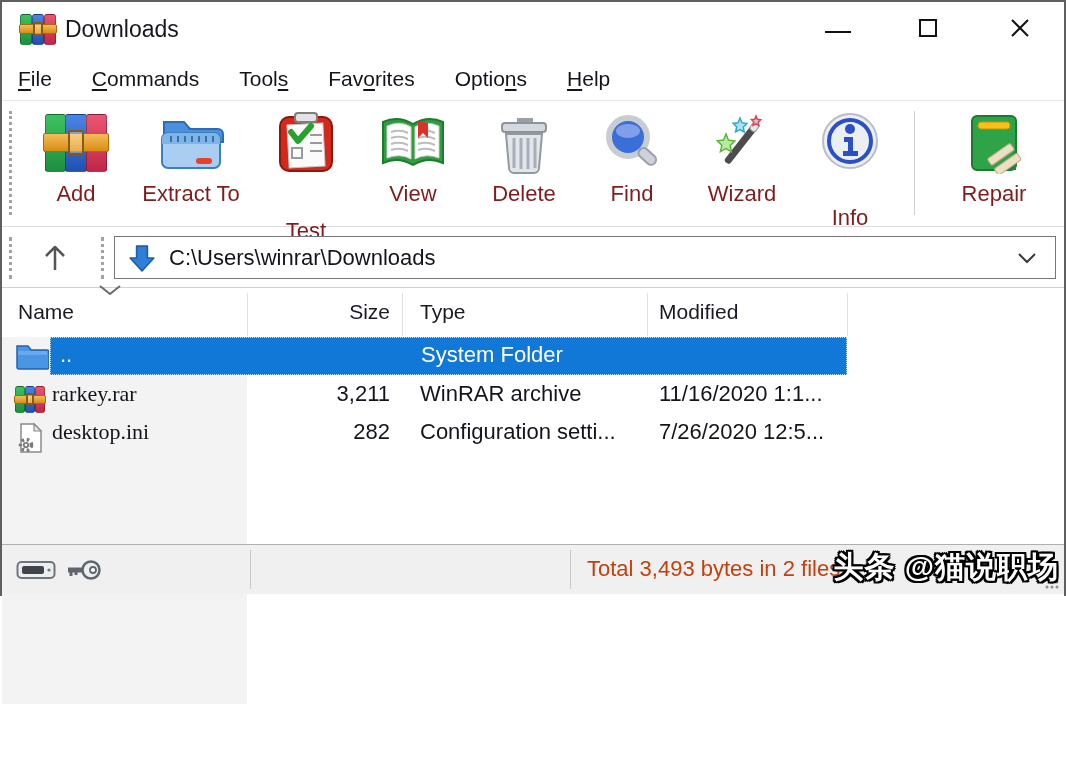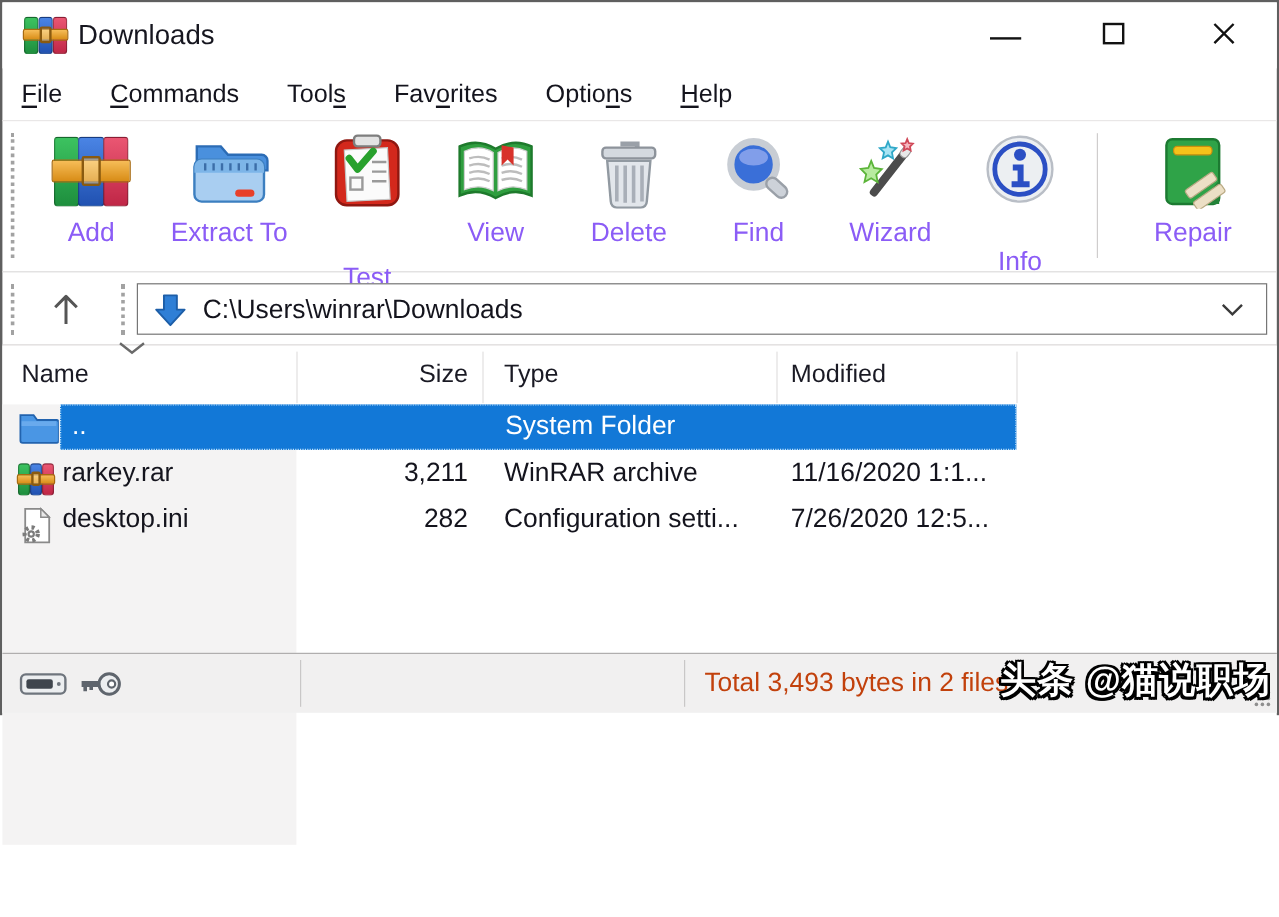--- a/index.html
+++ b/index.html
@@ -28,21 +28,21 @@
   
   .menubar { height:44px; display:flex; align-items:center; padding-left:16px; gap:40px; border-bottom:1px solid #e9e7e7; font-size:21px; }
   .menu-item { cursor:default; }
   .u { text-decoration:underline; text-underline-offset:3px; }
 
   
   .toolbar { position:relative; height:126px; display:flex; align-items:flex-start; padding:8px 0 0 22px; border-bottom:1px solid #dddbdb; }
   .gripv { position:absolute; left:7px; top:10px; height:104px; border-left:3px dotted #a2a2a2; }
   .tbtn { display:flex; flex-direction:column; align-items:center; justify-content:flex-start; height:112px; padding-top:2px; cursor:default; }
   .ticon { height:64px; display:flex; align-items:center; justify-content:center; }
-  .tlabel { font-size:22px; margin-top:6px; color:#8b5cf6; white-space:nowrap; }
+  .tlabel { font-size:22px; margin-top:6px; color:#7f1d1d; white-space:nowrap; }
   .w-add{width:104px;} .w-ext{width:126px;} .w-test{width:104px;gap:39px;} .w-view{width:110px;align-items:center;} .w-del{width:112px;} .w-find{width:104px;} .w-wiz{width:116px;} .w-info{width:100px;gap:28px;} .w-rep{width:130px;}
   .tsep { width:1px; height:104px; background:#cfcdcd; margin:2px 14px 0 14px; }
 
   
   .addressrow { position:relative; height:61px; border-bottom:1px solid #d2d0d0; }
   .gripv2 { position:absolute; left:7px; top:10px; height:42px; border-left:3px dotted #a2a2a2; }
   .gripv3 { position:absolute; left:99px; top:10px; height:42px; border-left:3px dotted #a2a2a2; }
   .upbtn { position:absolute; left:20px; top:8px; width:66px; height:46px; display:flex; align-items:center; justify-content:center; cursor:default; }
   .combobox { position:absolute; left:112px; right:8px; top:9px; height:43px; border:1px solid #767676; background:#fff; display:flex; align-items:center; padding:0 14px; cursor:default; }
   .combo-path { font-size:22px; margin-left:14px; flex:1; color:#14141d; }
@@ -59,21 +59,21 @@
   .hc.hsize { text-align:right; padding-right:12px; }
   .hc.htype { padding-left:18px; }
   .hc.hmod { padding-left:12px; }
   .row { position:absolute; left:0; width:845px; height:38px; }
   .r1 { top:49px; } .r2 { top:87px; } .r3 { top:125px; }
   .rowicon { position:absolute; left:13px; top:4px; }
   .selbar { position:absolute; left:48px; right:0; top:0; bottom:0; background:#1278d7; border:1px dotted #bfe2fb; color:#fff; }
   .selname { position:absolute; left:9px; top:4px; color:#fff; }
   .seltype { position:absolute; left:370px; top:4px; color:#fff; }
   .frow { display:grid; grid-template-columns:245px 155px 245px 200px; align-items:center; color:#14141d; }
-  .cname { padding-left:50px; white-space:nowrap; }
+  .cname { padding-left:50px; white-space:nowrap;font-family:Liberation Serif, serif; }
   .csize { text-align:right; padding-right:12px; }
   .ctype { padding-left:18px; white-space:nowrap; }
   .cmod { padding-left:12px; white-space:nowrap; }
 
   
   .statusbar { position:absolute; left:0; right:0; bottom:0; height:50px; background:#f1f0f0; border-top:1px solid #b0aeae; }
   .sb-sep { position:absolute; top:5px; bottom:5px; width:1px; background:#c9c7c7; }
   .sb-icons { position:absolute; left:14px; top:12px; display:flex; gap:10px; align-items:center; }
   .sb-total { position:absolute; left:585px; top:11px; font-size:22px; color:#c2410c; }
   .grip { position:absolute; right:4px; bottom:4px; }

